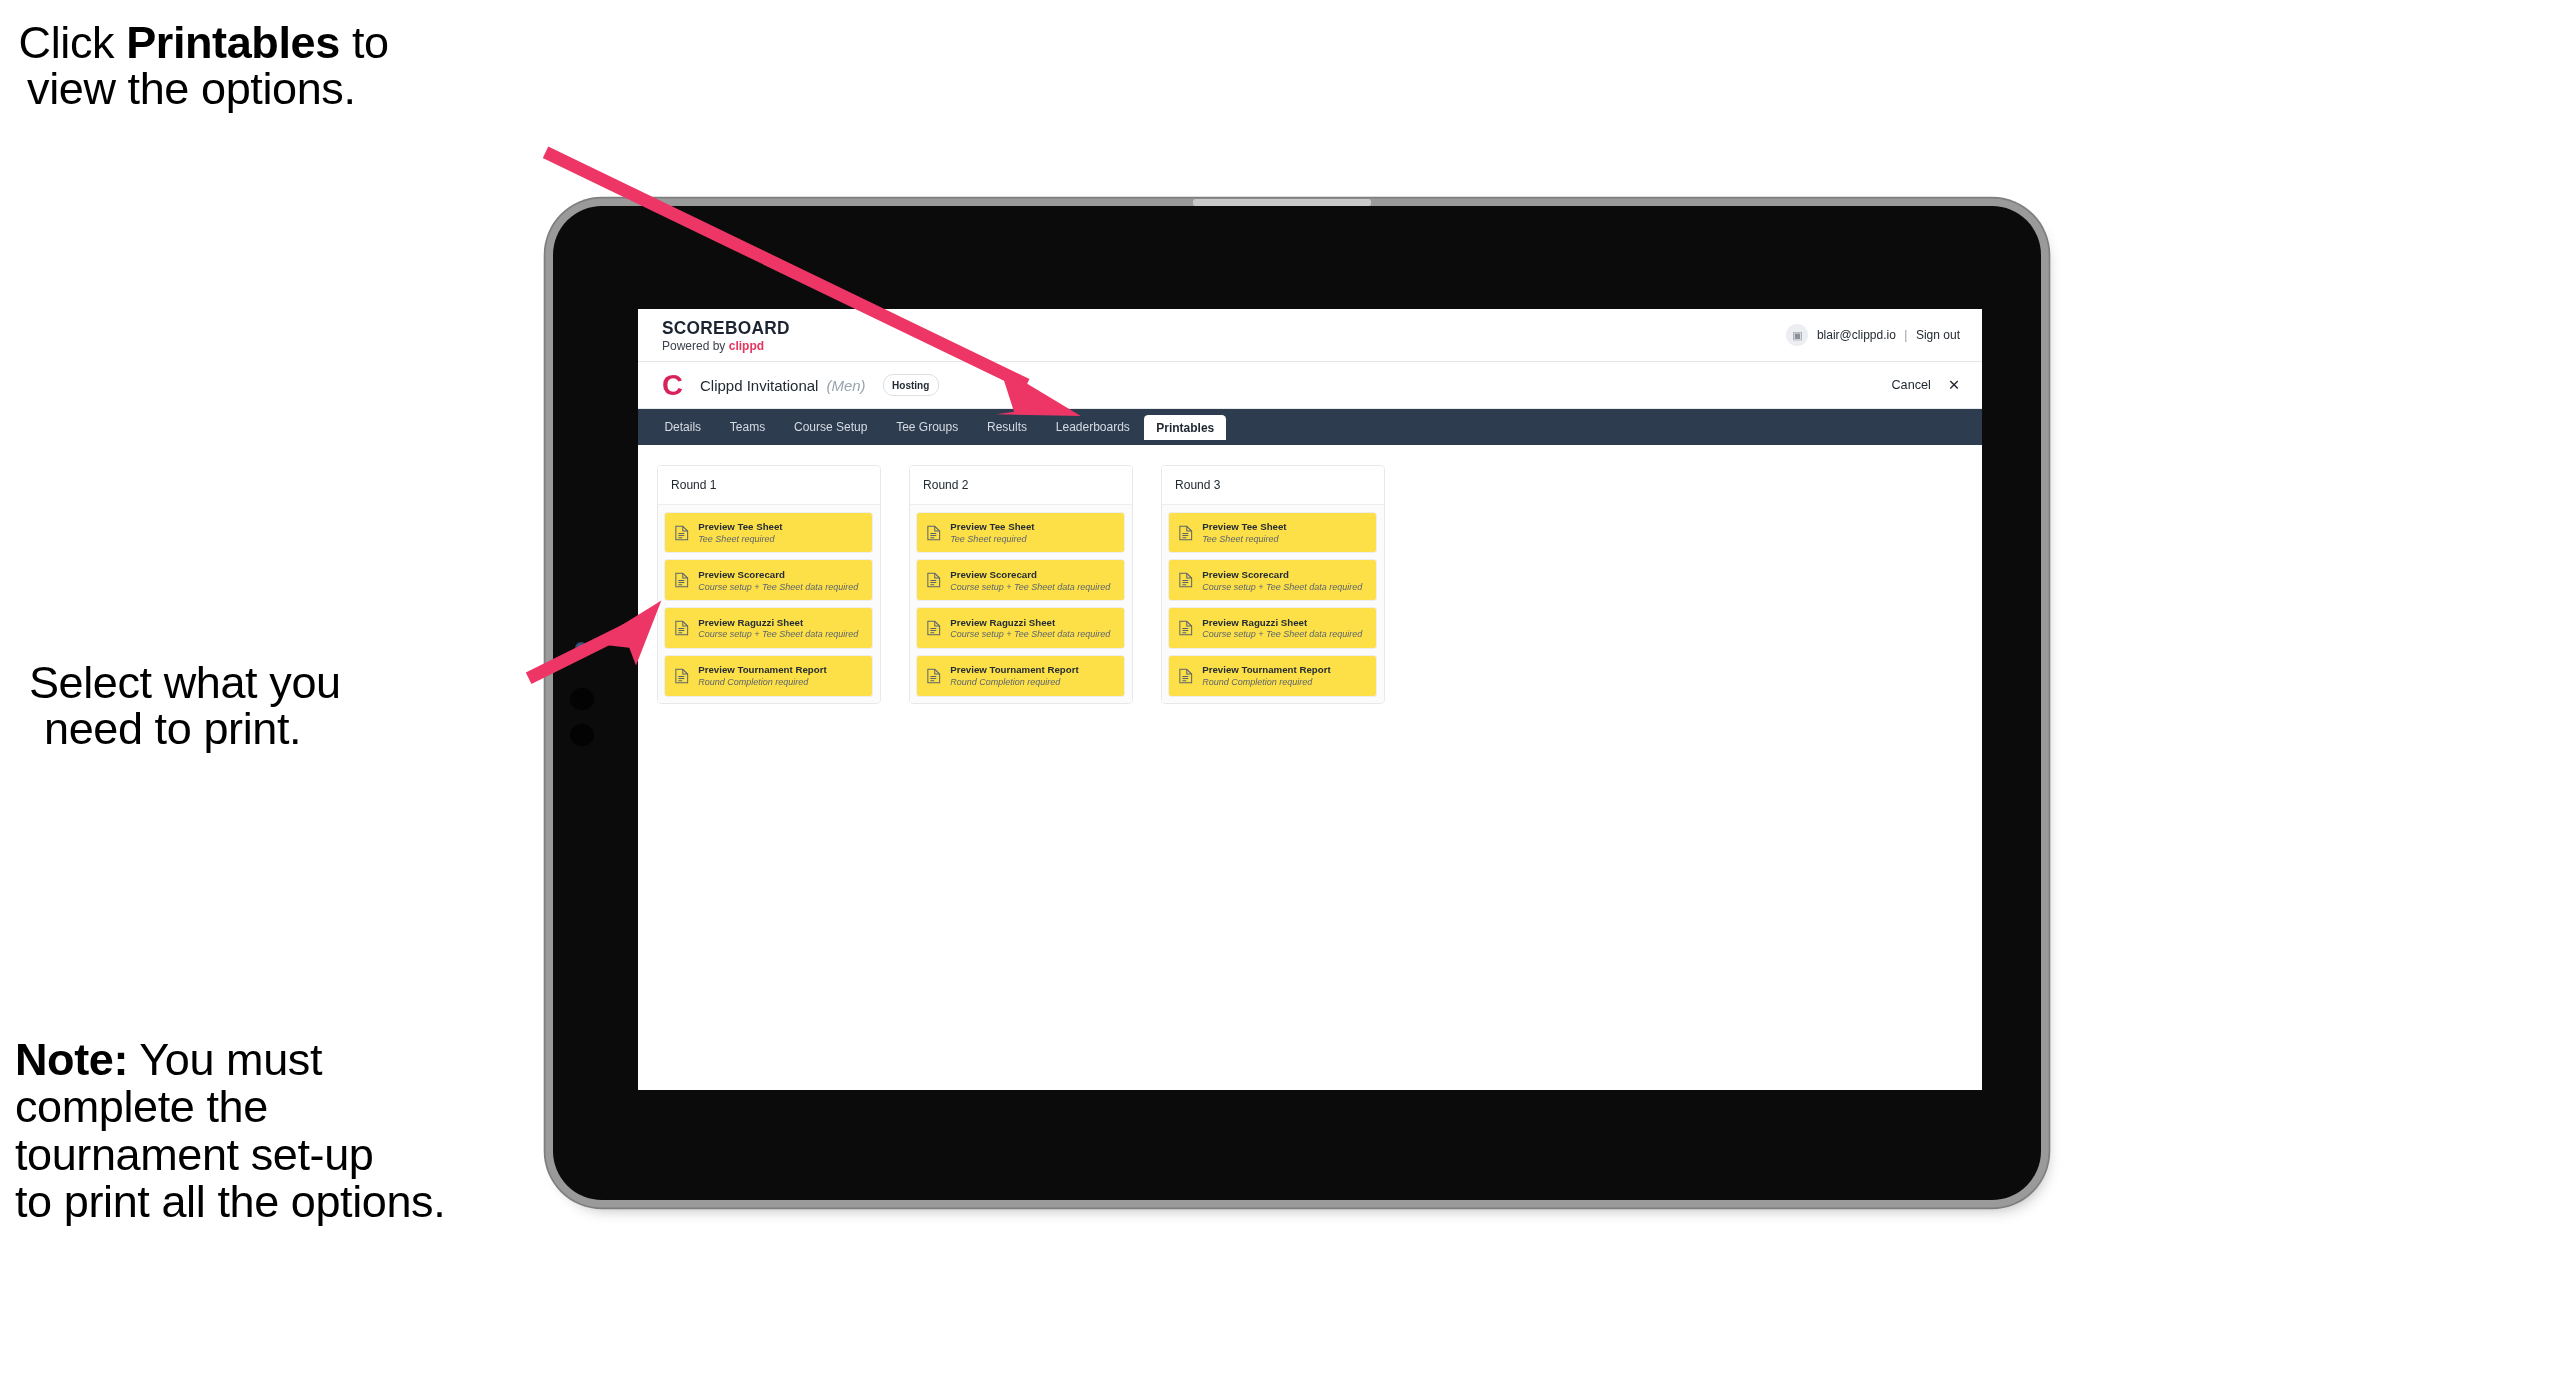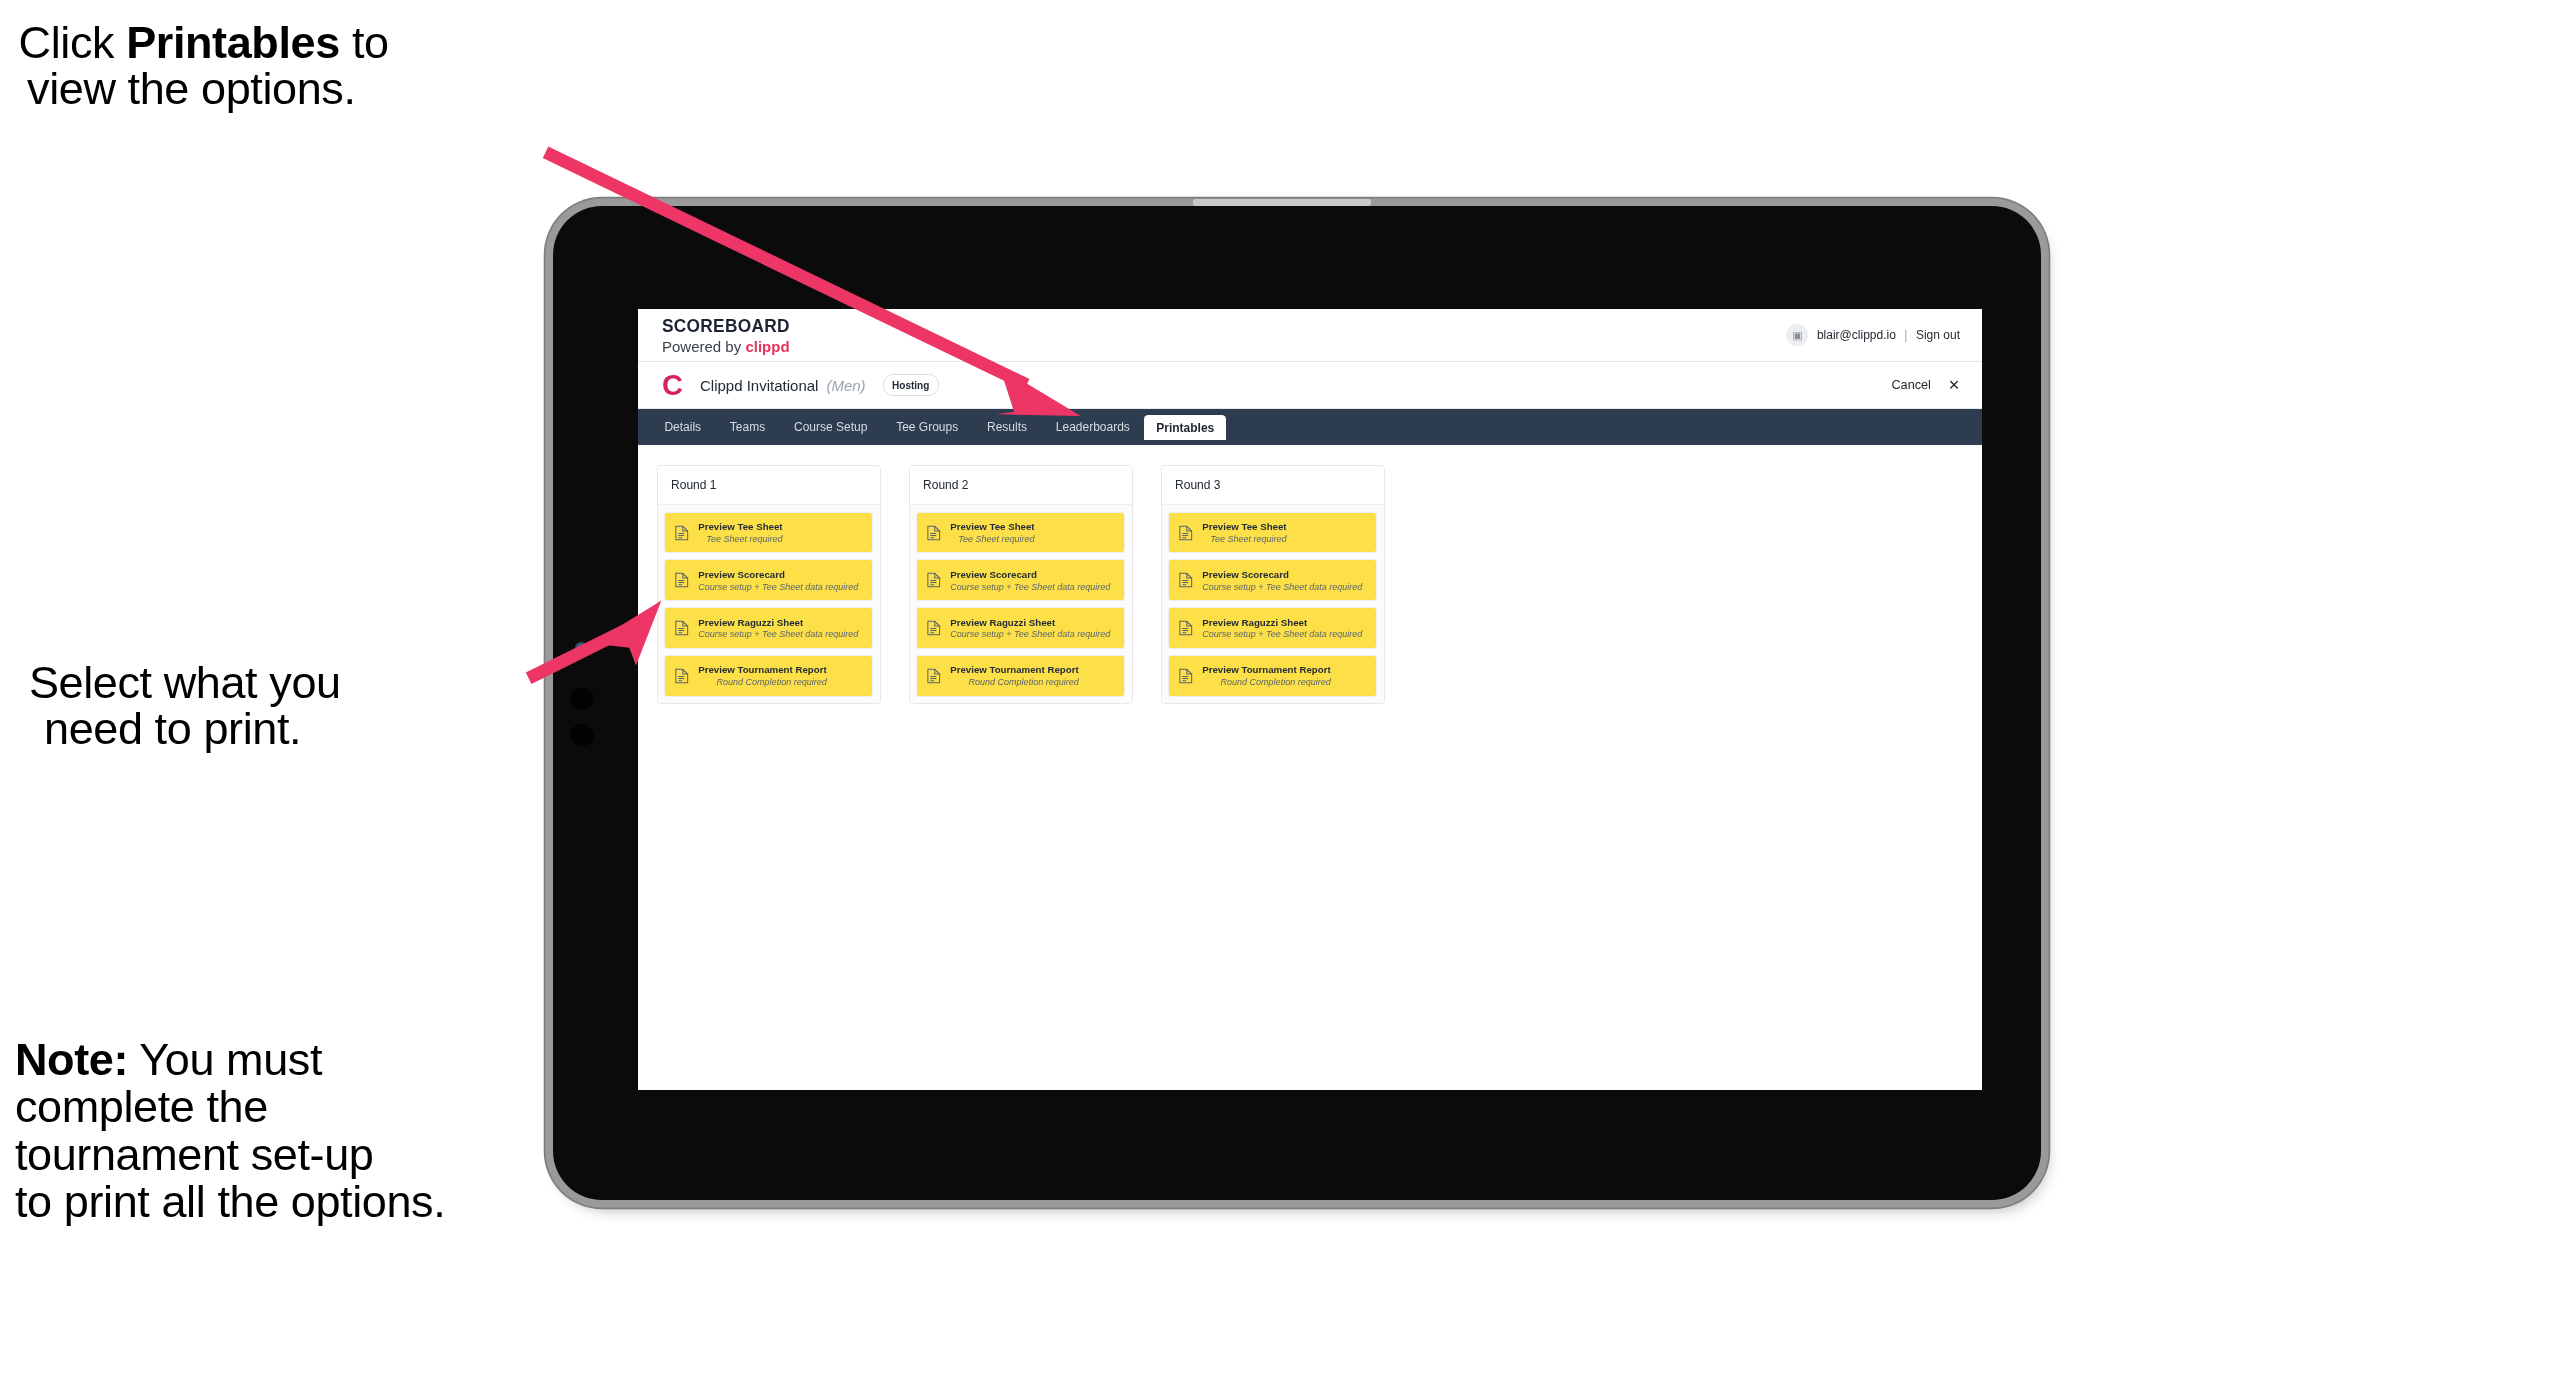--- a/index.html
+++ b/index.html
@@ -70,21 +70,21 @@
     border-bottom: 0.8px solid #e3e5e8;
     display: flex; align-items: stretch; position: relative;
   }
   #brand { display:flex; flex-direction:column; justify-content:center;
     padding-left: 24px; width: 145px; }
   #brand-name {
     font-size: 18.6px; font-weight: 700; letter-spacing: 0.3px;
     color: #1b2430; font-family: "Liberation Sans", sans-serif;
     transform: scaleX(0.93); transform-origin: left center;
   }
-  #brand-sub { font-size: 15px; color:#3b424c; margin-top:0.8px; white-space:nowrap; }
+  #brand-sub { font-size: 12px; color:#3b424c; margin-top:0.8px; white-space:nowrap; }
   #brand-sub .pink { color:#e4365f; font-weight:700; }
 
   .topnav { display:flex; align-items:stretch; margin-left: 8.5px; }
   .topnav-item {
     display:flex; align-items:center; padding: 0 18.6px;
     font-size: 12.7px; letter-spacing: 0.3px; color:#1e2630;
     position: relative; cursor: pointer;
   }
   .topnav-item.active::after {
     content:""; position:absolute; left:0; right:0; bottom:-0.8px;
@@ -155,21 +155,21 @@
   .print-item {
     display:flex; align-items:center; gap: 9.3px;
     background:#fde047; border:0.8px solid #eceef0;
     border-radius: 3.4px; padding: 8.5px 10px; margin-bottom: 6px;
     cursor: pointer;
   }
   .print-item:last-child { margin-bottom: 0; }
   .doc-icon { flex: 0 0 auto; width:13.5px; height:16px; color:#5b636d; }
   .pi-text { display:flex; flex-direction:column; gap:1.7px; min-width:0; }
   .pi-title { font-size: 9.7px; font-weight:700; color:#242c36; white-space:nowrap; }
-  .pi-sub { font-size: 9px; font-style: italic; color:#5d656f; white-space:nowrap;text-align:right; }
+  .pi-sub { font-size: 9px; font-style: italic; color:#5d656f; white-space:nowrap; }
 </style>
 </head>
 <body>
 
 <div id="stage">
 
   <div class="annot" id="annot-1">
     <div><span>Click </span><span class="b">Printables</span><span> to</span></div>
     <div class="l2">view the options.</div>
   </div>

